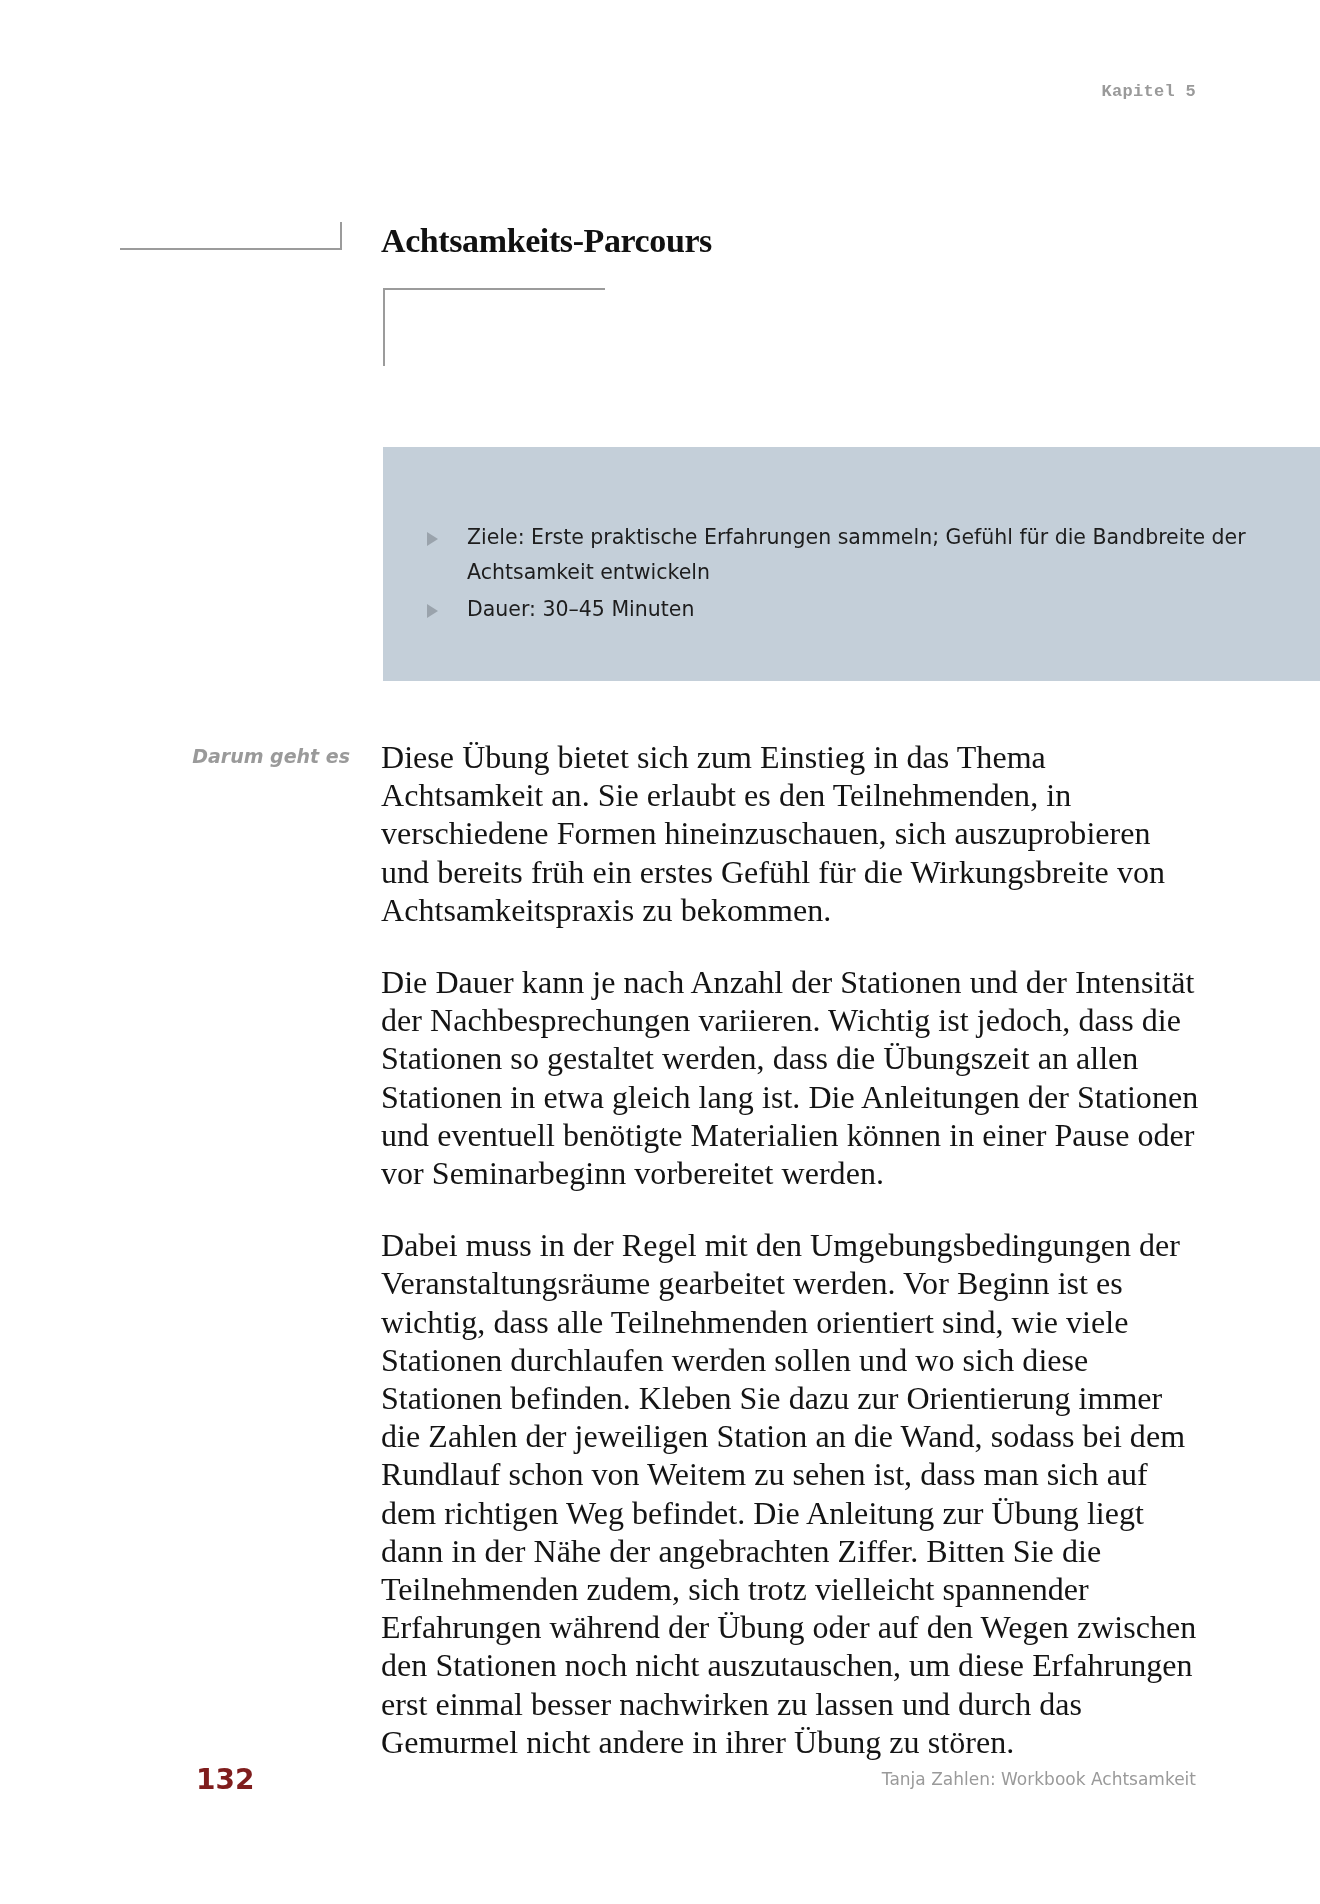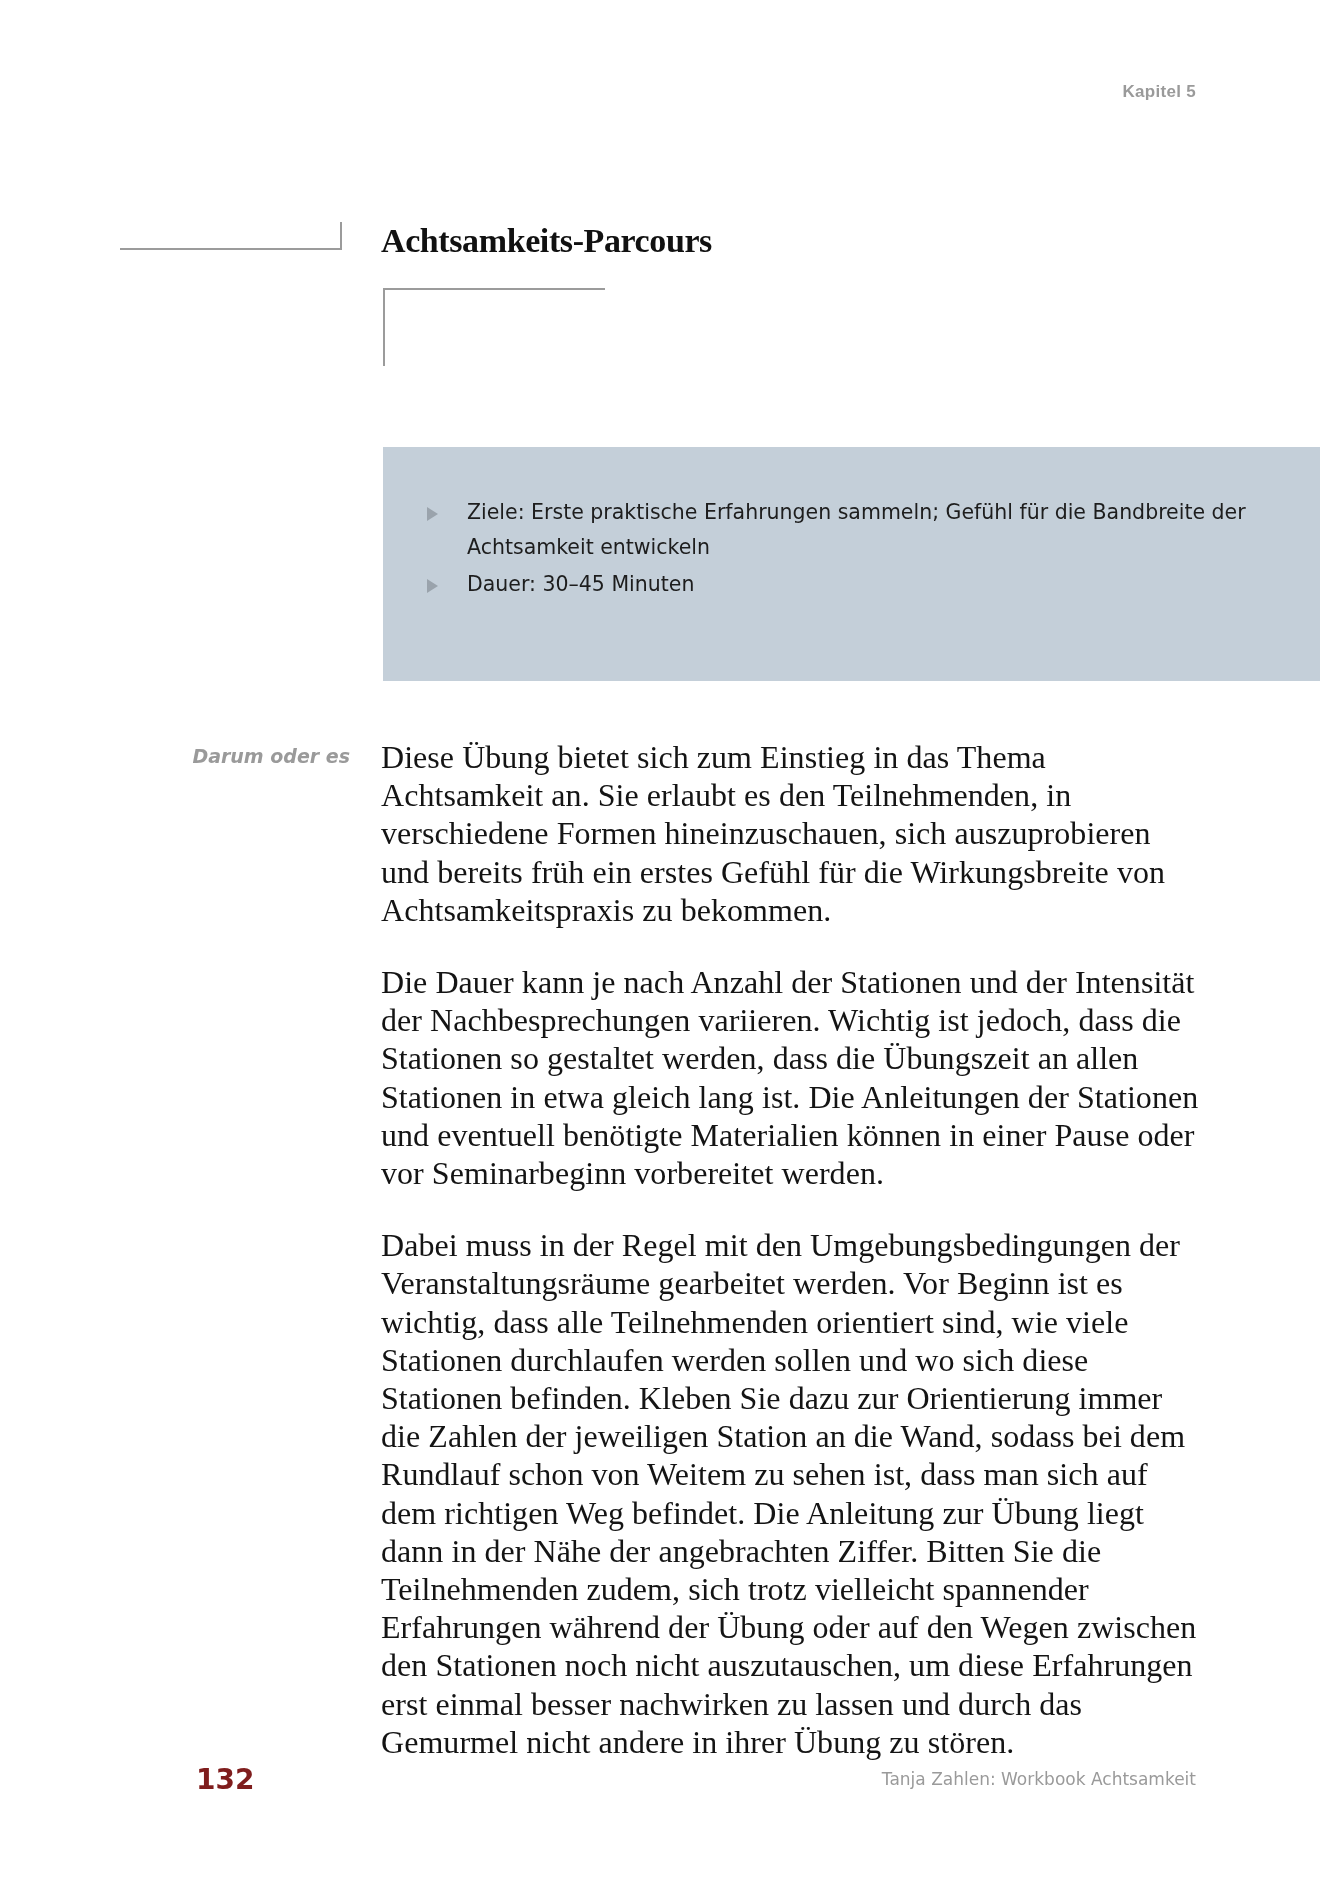--- a/index.html
+++ b/index.html
@@ -14,21 +14,21 @@
     font-family: "Liberation Serif", serif;
     color: #1a1a1a;
     overflow: hidden;
   }
 
   
   .running-header {
     position: absolute;
     top: 82px;
     right: 124px;
-    font-family: Liberation Sans, sans-serif;
+    font-family: Liberation Mono, monospace;
     font-size: 17px;
     font-weight: bold;
     letter-spacing: 0.3px;
     color: #9a9a9a;
     text-align: right;
   }
 
   
   .rule-left {
     position: absolute;
@@ -78,21 +78,21 @@
 
   
   .info-box {
     position: absolute;
     left: 383px;
     top: 447px;
     width: 937px;
     height: 234px;
     background: #c4cfd9;
     box-sizing: border-box;
-    padding: 48px 52px 0 36px;
+    padding: 73px 52px 0 36px;
   }
   .info-list {
     list-style: none;
     margin: 0;
     padding: 0;
   }
   .info-item {
     position: relative;
     padding-left: 48px;
     font-family: "DejaVu Sans", sans-serif;
@@ -182,21 +182,21 @@
       <span class="bullet-marker"></span>
       <span>Ziele: Erste praktische Erfahrungen sammeln; Gefühl für die Bandbreite der Achtsamkeit entwickeln</span>
     </li>
     <li class="info-item">
       <span class="bullet-marker"></span>
       <span>Dauer: 30–45 Minuten</span>
     </li>
   </ul>
 </div>
 
-<div class="margin-note">Darum oder es</div>
+<div class="margin-note">Darum geht es</div>
 
 <div class="body-col">
   <p class="body-par">Diese Übung bietet sich zum Einstieg in das Thema Achtsamkeit an. Sie erlaubt es den Teilnehmenden, in verschiedene Formen hineinzuschauen, sich auszuprobieren und bereits früh ein erstes Gefühl für die Wirkungsbreite von Achtsamkeitspraxis zu bekommen.</p>
   <p class="body-par">Die Dauer kann je nach Anzahl der Stationen und der Intensität der Nachbesprechungen variieren. Wichtig ist jedoch, dass die Stationen so gestaltet werden, dass die Übungszeit an allen Stationen in etwa gleich lang ist. Die Anleitungen der Stationen und eventuell benötigte Materialien können in einer Pause oder vor Seminarbeginn vorbereitet werden.</p>
   <p class="body-par">Dabei muss in der Regel mit den Umgebungsbedingungen der Veranstaltungsräume gearbeitet werden. Vor Beginn ist es wichtig, dass alle Teilnehmenden orientiert sind, wie viele Stationen durchlaufen werden sollen und wo sich diese Stationen befinden. Kleben Sie dazu zur Orientierung immer die Zahlen der jeweiligen Station an die Wand, sodass bei dem Rundlauf schon von Weitem zu sehen ist, dass man sich auf dem richtigen Weg befindet. Die Anleitung zur Übung liegt dann in der Nähe der angebrachten Ziffer. Bitten Sie die Teilnehmenden zudem, sich trotz vielleicht spannender Erfahrungen während der Übung oder auf den Wegen zwischen den Stationen noch nicht auszutauschen, um diese Erfahrungen erst einmal besser nachwirken zu lassen und durch das Gemurmel nicht andere in ihrer Übung zu stören.</p>
 </div>
 
 <div class="page-number">132</div>
 <div class="footer-credit">Tanja Zahlen: Workbook Achtsamkeit</div>
 

